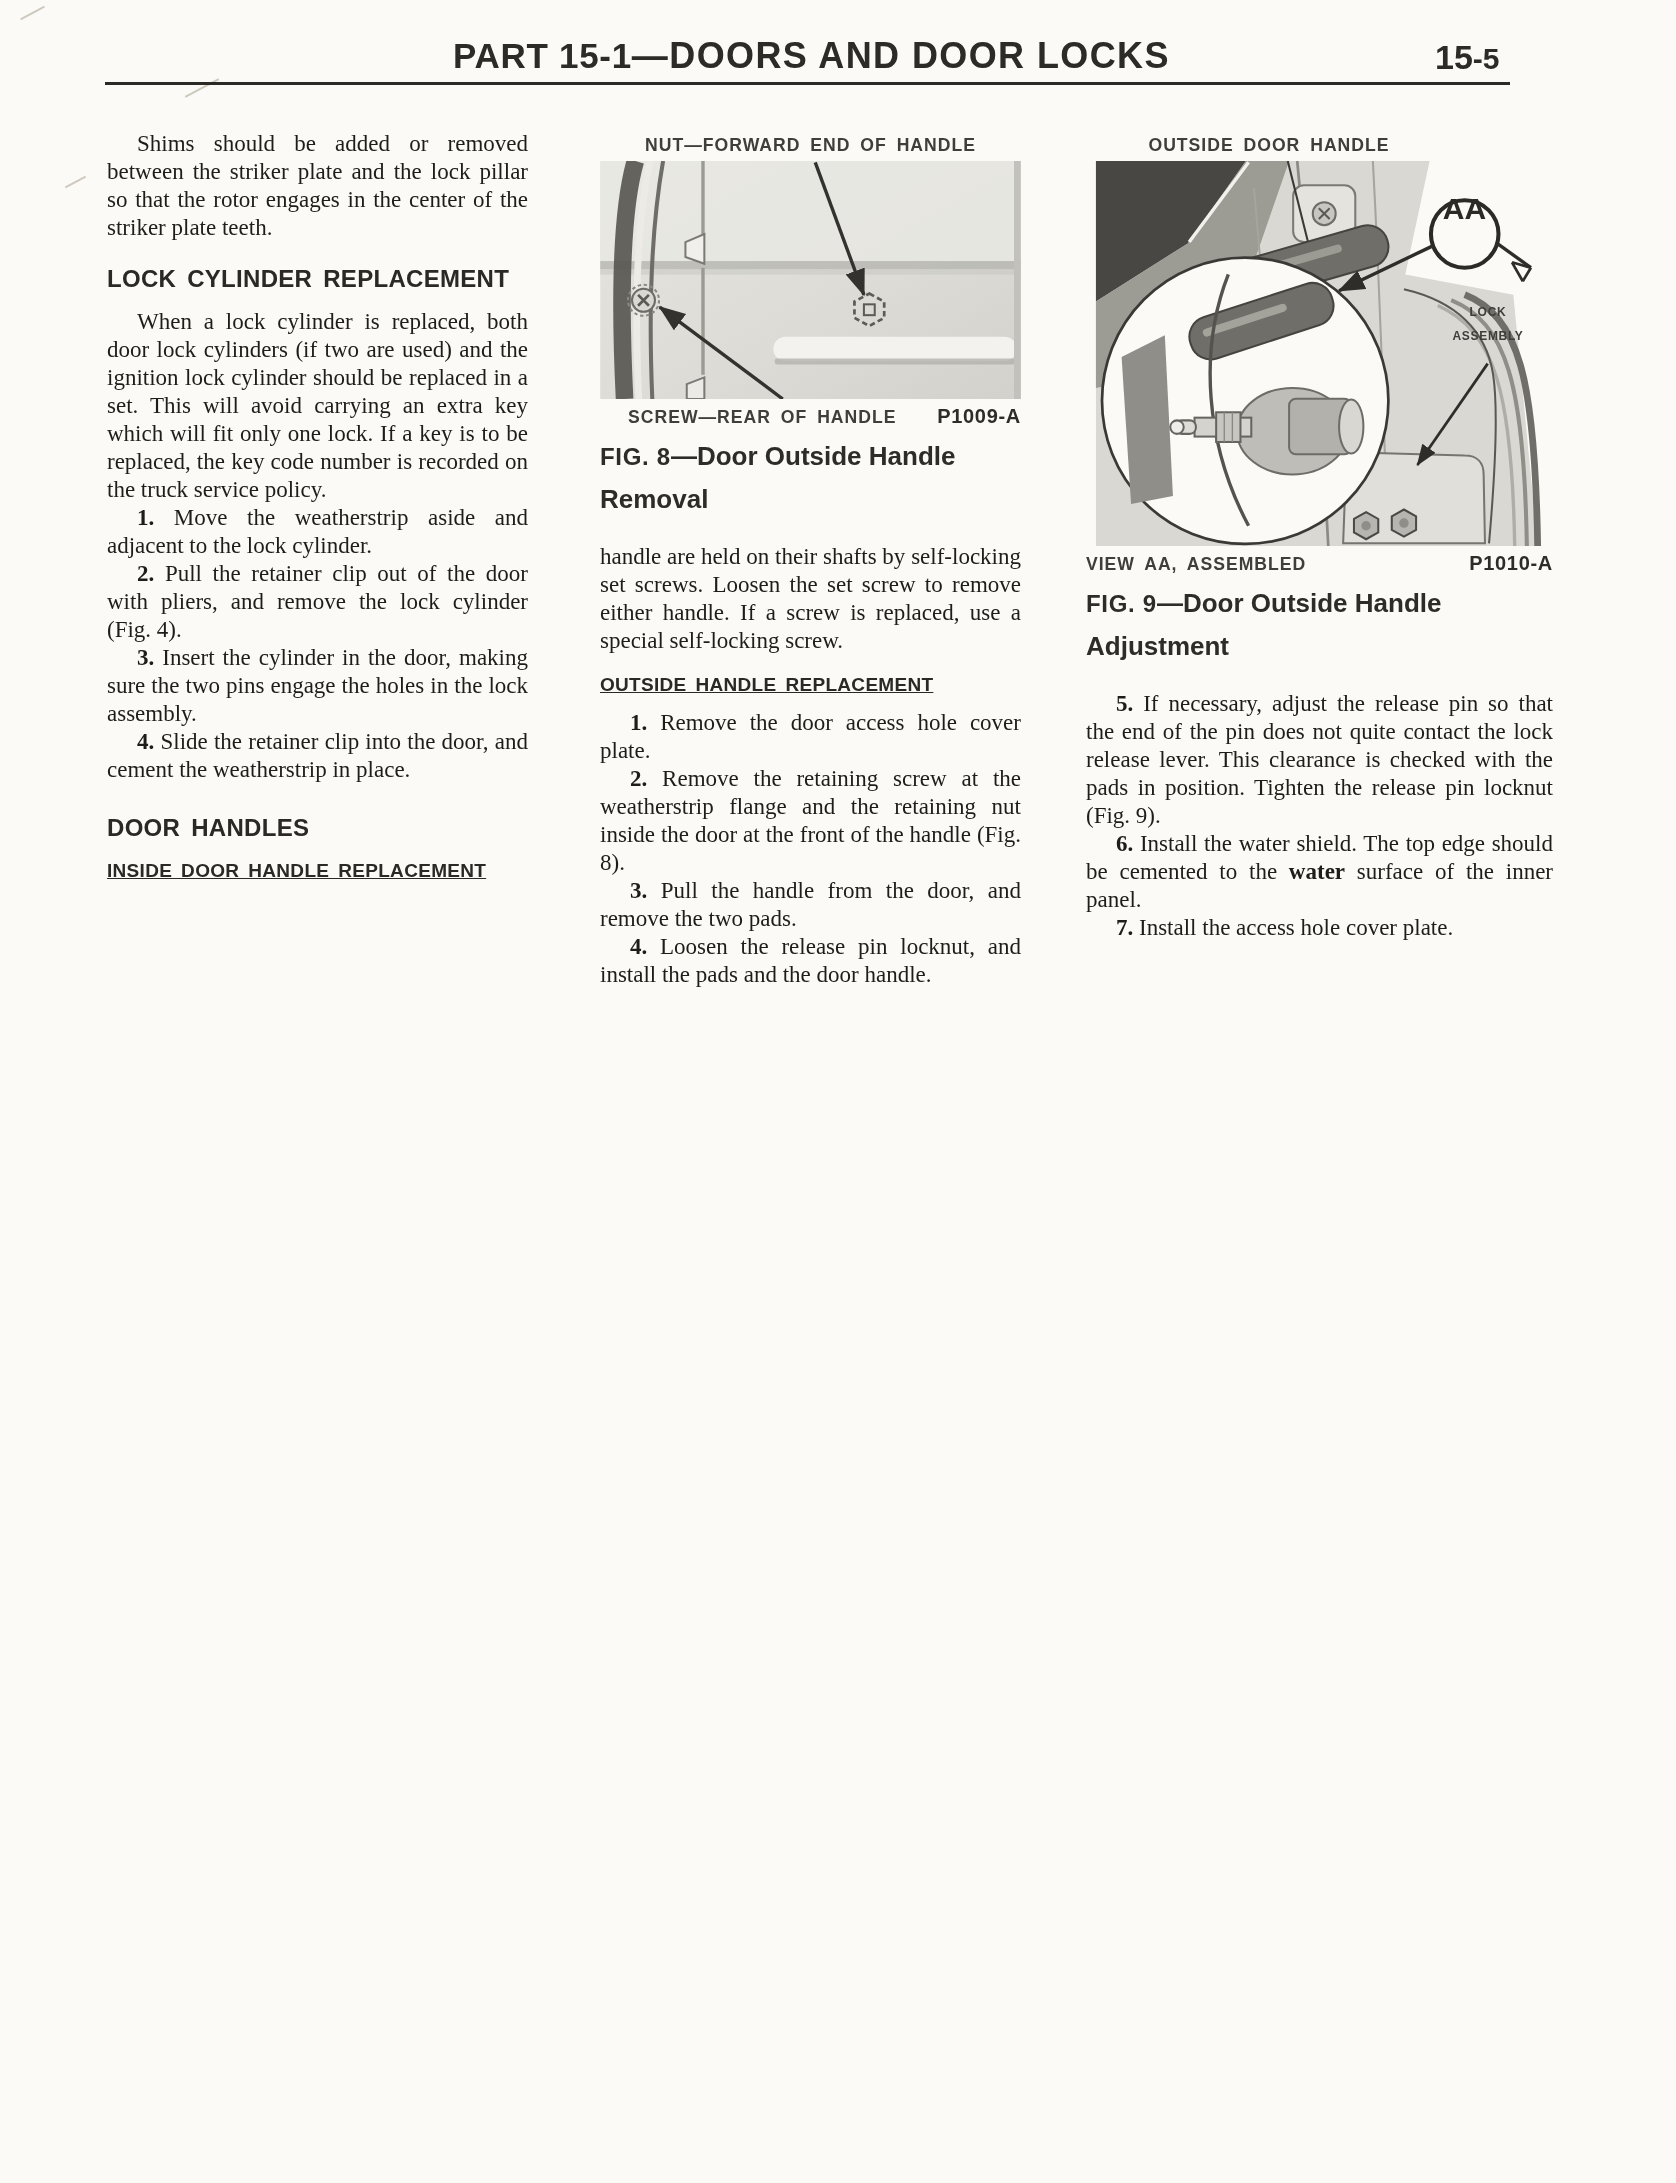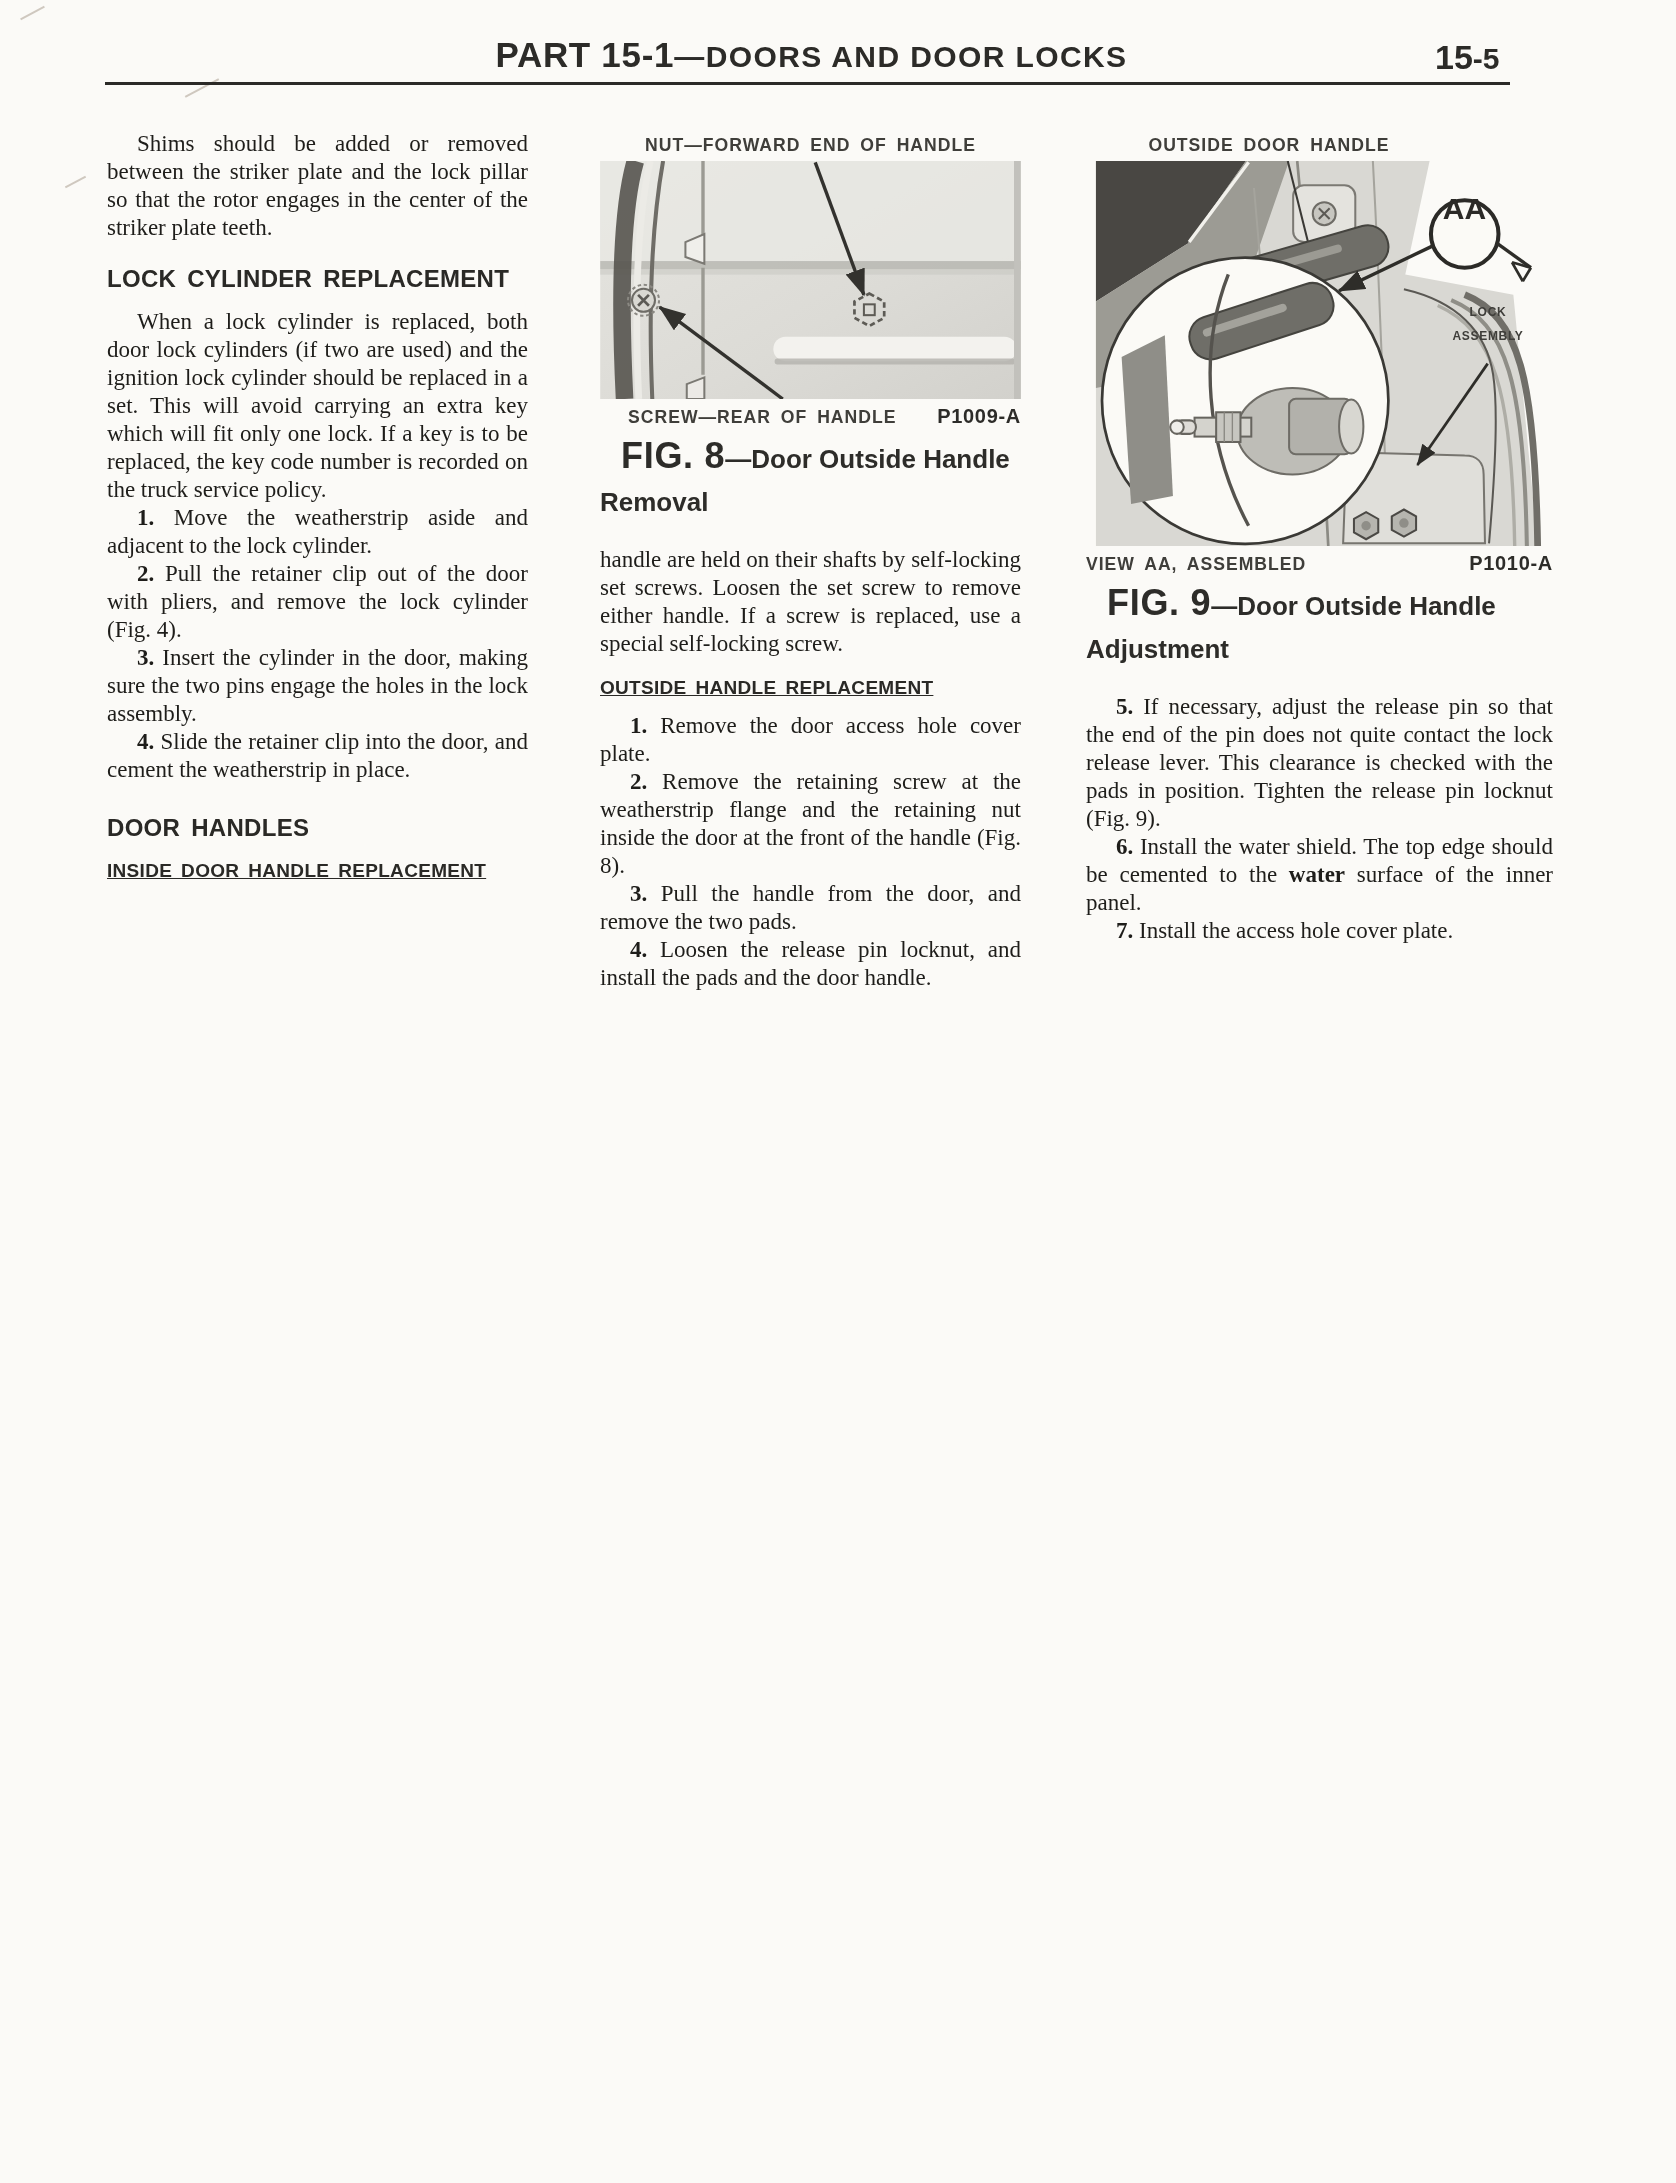--- a/index.html
+++ b/index.html
@@ -3,21 +3,21 @@
 <meta charset="utf-8">
 <style>
   html,body{margin:0;padding:0;background:#e8e6e1;}
   .page{position:relative;width:1677px;height:2183px;background:#fbfaf7;overflow:hidden;
         font-family:"Liberation Serif",serif;color:#1e1d1a;}
   
   .hdr{position:absolute;top:35px;left:0;width:1677px;height:47px;}
   .hdr-center{position:absolute;left:284px;width:1055px;text-align:center;white-space:nowrap;
               font-family:"Liberation Sans",sans-serif;font-weight:700;color:#2c2b28;}
   .hdr-part{font-size:35px;letter-spacing:0.7px;}
-  .hdr-title{font-size:30px;letter-spacing:1.4px;}
+  .hdr-title{font-size:36px;letter-spacing:1.4px;}
   .hdr-page{position:absolute;left:1435px;top:2.7px;font-family:"Liberation Sans",sans-serif;
             font-weight:700;color:#2c2b28;white-space:nowrap;}
   .pg-big{font-size:34px;}
   .pg-small{font-size:30px;}
   .rule{position:absolute;top:82px;left:105px;width:1405px;height:3.4px;background:#2b2a27;}
   
   .scratch{position:absolute;background:transparent;border-top:2px solid #cfc8bf;transform:rotate(-28deg);}
   
   .col{position:absolute;width:421px;}
   .body{margin:0;font-size:23px;line-height:28px;text-align:justify;color:#1e1d1a;}
@@ -30,21 +30,21 @@
   
   .fig{margin:0;}
   .fig-label{font-family:"Liberation Sans",sans-serif;font-weight:700;font-size:17.6px;
              letter-spacing:1px;color:#3f3e3a;word-spacing:4px;white-space:nowrap;}
   .fig-top{text-align:center;margin-bottom:5.4px;}
   .fig-photo{display:block;}
   .fig-sub{display:flex;justify-content:space-between;align-items:baseline;margin-top:5.4px;}
   .fig-code{font-family:"Liberation Sans",sans-serif;font-weight:700;font-size:20px;
             letter-spacing:0.7px;color:#2d2c29;}
   figcaption{margin-top:9.5px;font-family:"Liberation Sans",sans-serif;font-weight:700;color:#2d2c29;line-height:38px;}
-  .cap-lead{font-size:36px;letter-spacing:0.7px;margin-left:21px;}
+  .cap-lead{font-size:24px;letter-spacing:0.7px;}
   .cap-rest{font-size:26px;}
   .mt-body{margin-top:20px;}
   
   .fig9-wrap{position:relative;}
   .aa-label{position:absolute;left:335px;top:53px;width:87px;text-align:center;
             font-family:"Liberation Sans",sans-serif;font-weight:700;font-size:30px;color:#2b2a27;}
   .lock-label{position:absolute;left:338px;top:165px;width:128px;text-align:center;
               font-family:"Liberation Sans",sans-serif;font-weight:700;font-size:12px;
               line-height:24px;letter-spacing:0.7px;color:#3f3e3a;}
   .fig9-top{width:100%;text-align:center;padding-right:101px;box-sizing:border-box;margin-bottom:5.4px;}

